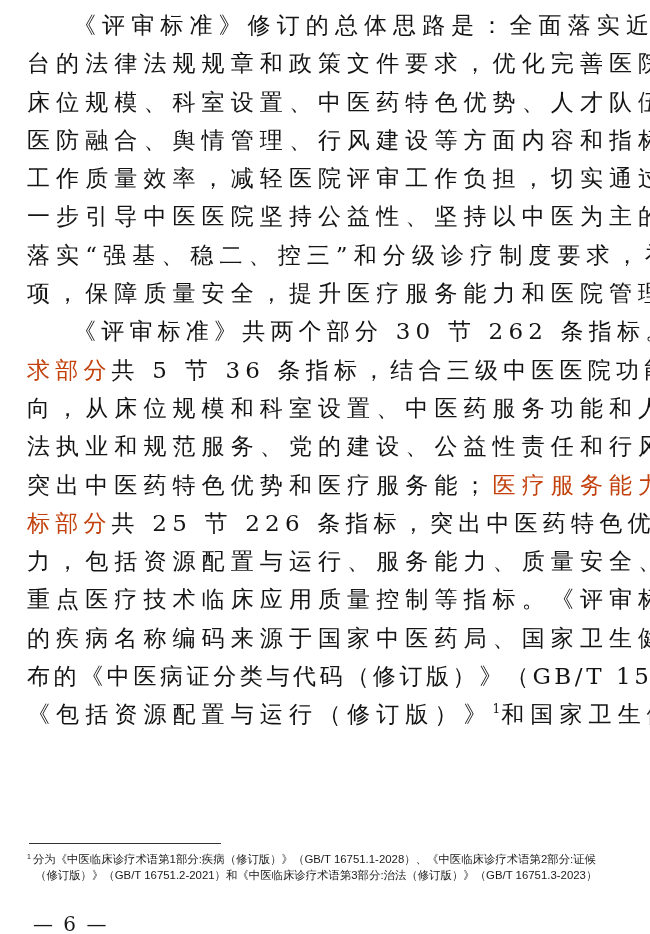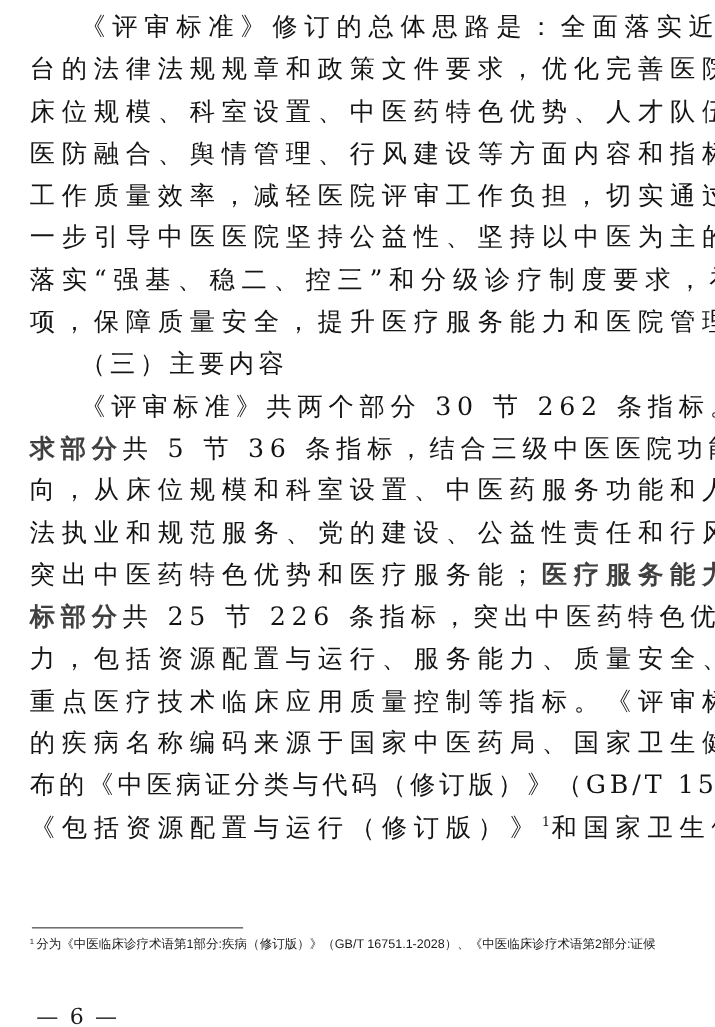--- a/index.html
+++ b/index.html
@@ -28,21 +28,21 @@
     }
     .line {
       height: 38.3px;
       line-height: 38.3px;
       font-size: 23px;
       white-space: nowrap;
       letter-spacing: 6.1px;
       color: #141414;
     }
     .line.indent { padding-left: 46px; }
-    .line .b { font-weight: bold; color: #404040; }
+    .line .b { font-weight: normal; color: #c2410c; }
     .line sup {
       font-size: 12px;
       letter-spacing: 0;
       vertical-align: 9px;
       line-height: 0;
       margin-right: 1px;
     }
     .line.tight { letter-spacing: 5.2px; }
     .line.tighter { letter-spacing: 3.6px; }
     .line.heading { letter-spacing: 4px; }
@@ -93,35 +93,35 @@
   <div class="body-text">
     <div class="line indent">《评审标准》修订的总体思路是：全面落实近年来国家新出</div>
     <div class="line">台的法律法规规章和政策文件要求，优化完善医院功能定位、</div>
     <div class="line">床位规模、科室设置、中医药特色优势、人才队伍、科研能力、</div>
     <div class="line">医防融合、舆情管理、行风建设等方面内容和指标，提升评审</div>
     <div class="line">工作质量效率，减轻医院评审工作负担，切实通过医院评审进</div>
     <div class="line">一步引导中医医院坚持公益性、坚持以中医为主的办院方向，</div>
     <div class="line">落实“强基、稳二、控三”和分级诊疗制度要求，补强短板弱</div>
     <div class="line">项，保障质量安全，提升医疗服务能力和医院管理水平。</div>
 
-    <div class="line indent heading">（三）主要内容</div>
 
     <div class="line indent tight"><span>《评审标准》共两个部分 30 节 262 条指标。其中，</span></div>
     <div class="line tight"><span class="b">求部分</span><span>共 5 节 36 条指标，结合三级中医医院功能定位和发展方</span></div>
     <div class="line">向，从床位规模和科室设置、中医药服务功能和人员配置、依</div>
     <div class="line">法执业和规范服务、党的建设、公益性责任和行风诚信、安全</div>
     <div class="line"><span>突出中医药特色优势和医疗服务能；</span><span class="b">医疗服务能力与质量安全指</span></div>
     <div class="line tight"><span class="b">标部分</span><span>共 25 节 226 条指标，突出中医药特色优势和医疗服务能</span></div>
     <div class="line">力，包括资源配置与运行、服务能力、质量安全、质量控制、</div>
     <div class="line">重点医疗技术临床应用质量控制等指标。《评审标准》中引用</div>
     <div class="line">的疾病名称编码来源于国家中医药局、国家卫生健康委联合发</div>
     <div class="line tighter">布的《中医病证分类与代码（修订版）》（GB/T 15657-2021）</div>
     <div class="line"><span>《包括资源配置与运行（修订版）》</span><sup>1</sup><span>和国家卫生健康委发布的</span></div>
   </div>
 
   <div class="footnote-rule"></div>
 
   <div class="footnote">
     <div><sup>1</sup><span>分为《中医临床诊疗术语第1部分:疾病（修订版）》（GB/T 16751.1-2028）、《中医临床诊疗术语第2部分:证候</span></div>
+    <div class="fn-line2">（修订版）》（GB/T 16751.2-2021）和《中医临床诊疗术语第3部分:治法（修订版）》（GB/T 16751.3-2023）</div>
   </div>
 
   <div class="page-number">— 6 —</div>
 </div>
 
 </body></html>

